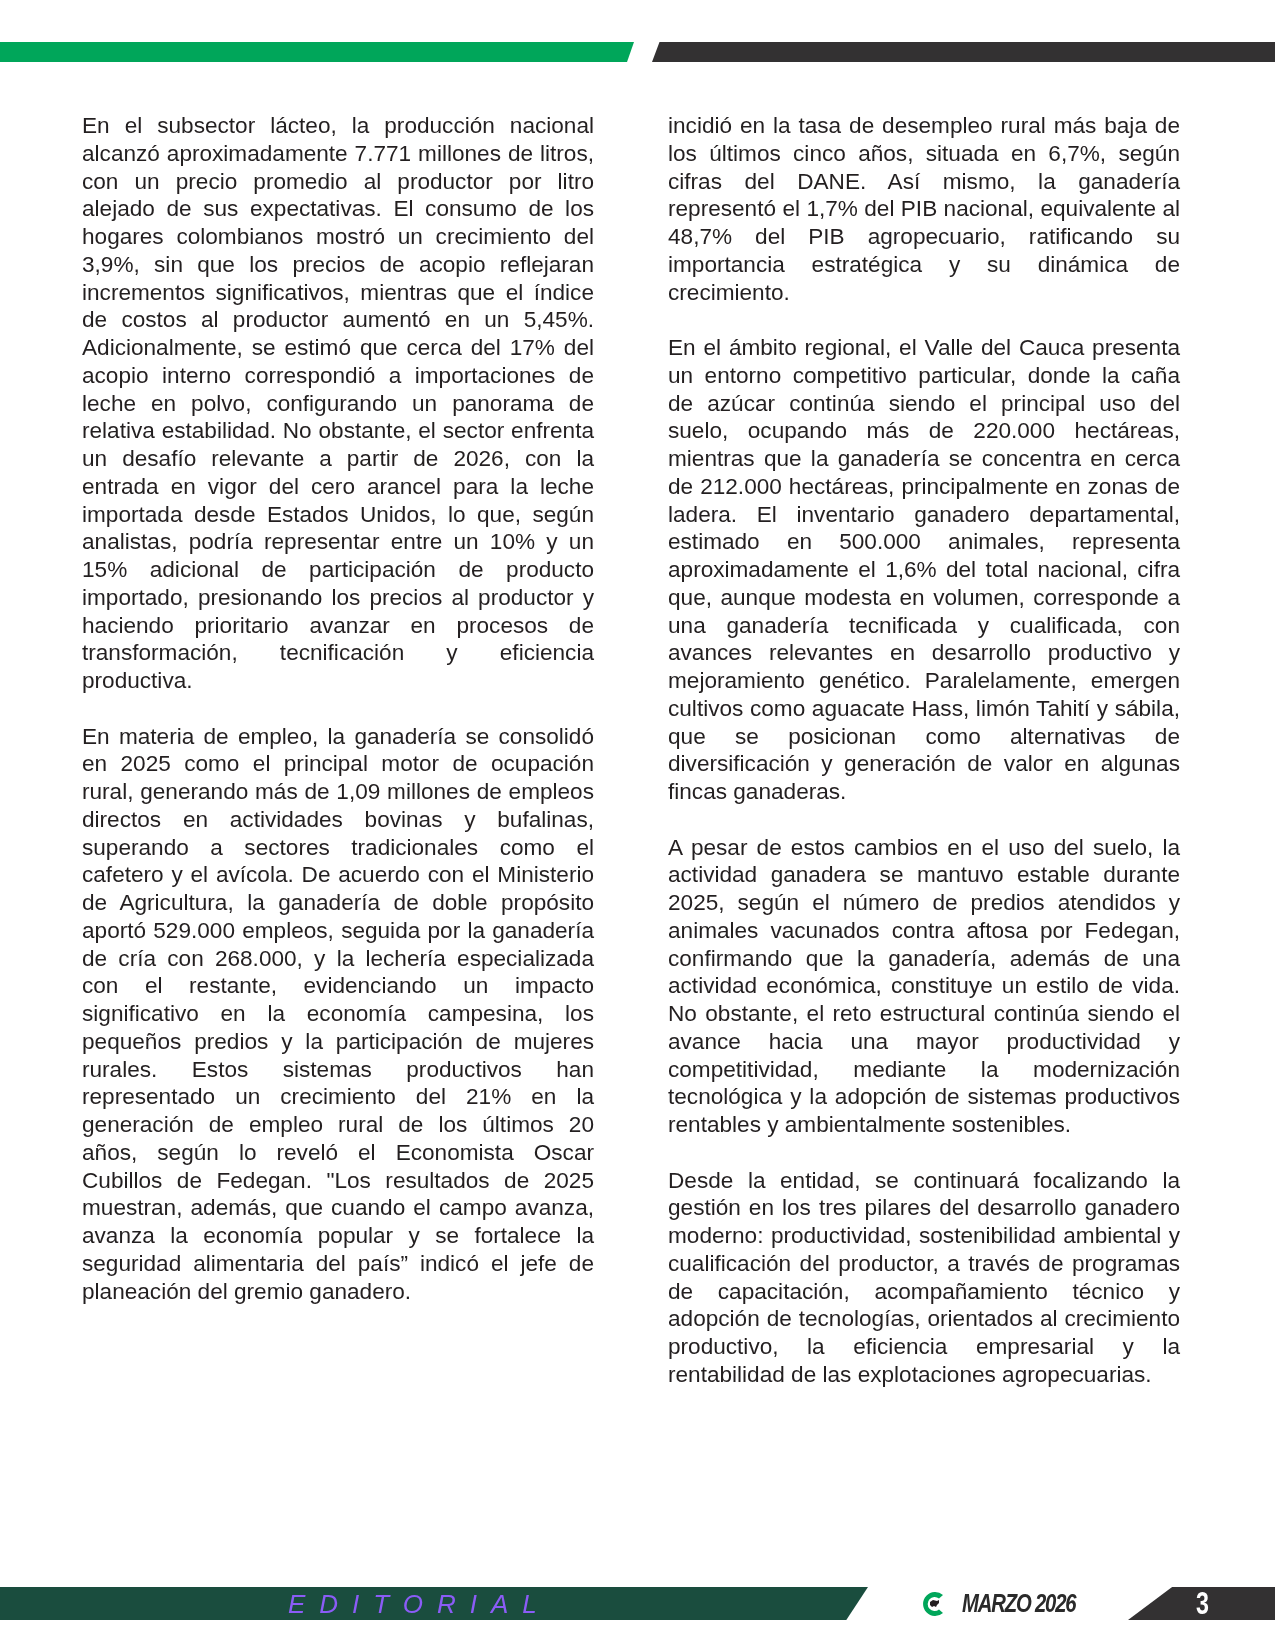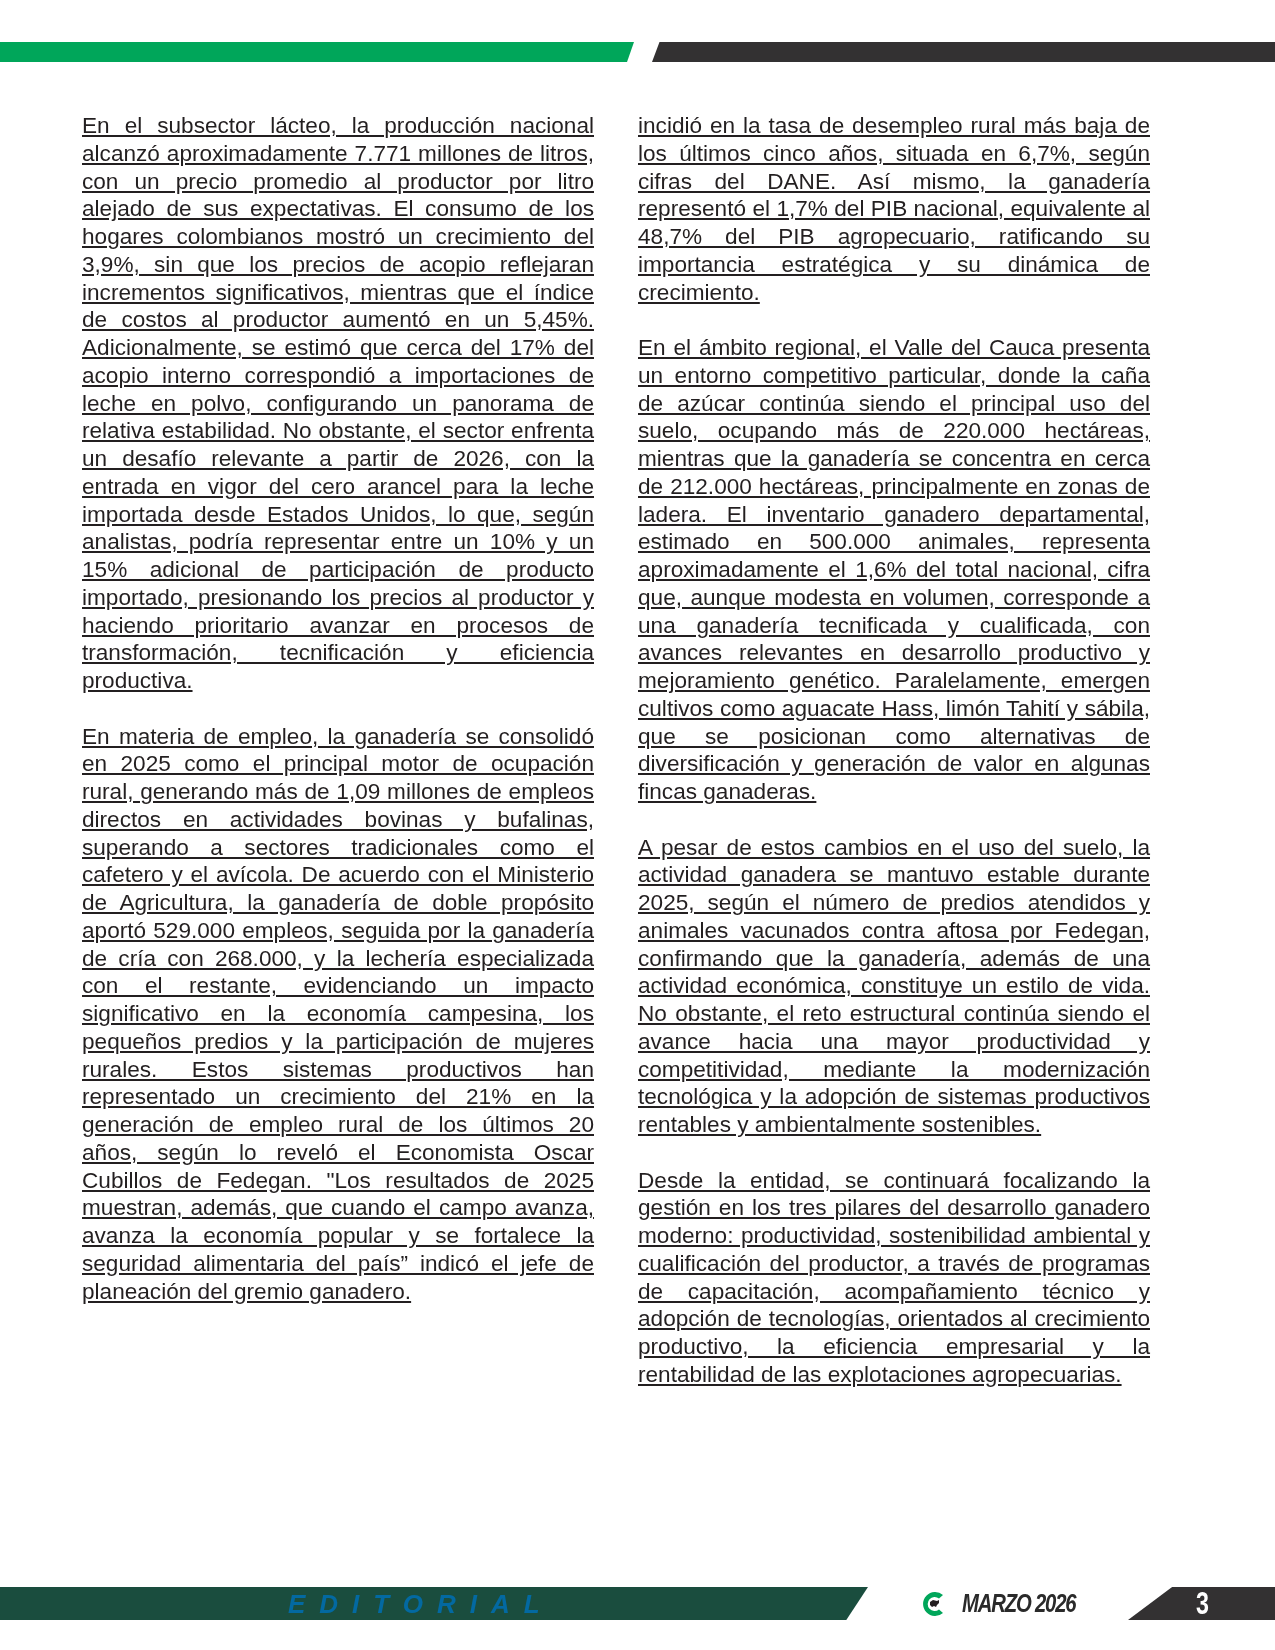--- a/index.html
+++ b/index.html
@@ -16,33 +16,33 @@
       clip-path: polygon(1.2% 0, 100% 0, 100% 100%, 0 100%);
     }
 
     .column {
       position: absolute; top: 112px; width: 512px;
       font-family: "Liberation Sans", sans-serif;
       font-size: 22.6px; line-height: 27.75px; color: #231f20;
       text-align: justify;
     }
     .col-left { left: 82px; }
-    .col-right { left: 638px; top: 112px; }
-    .column p { margin: 0 0 27.75px 0; text-decoration: underline; }
+    .col-right { left: 668px; top: 112px; }
+    .column p { margin: 0 0 27.75px 0; }
     .column p.cont-end { margin-bottom: 0; }
 
     .footer-bar {
       position: absolute; left: 0; top: 1587px; width: 868px; height: 33px;
       background: #1a4d3e;
       clip-path: polygon(0 0, 100% 0, 97.5% 100%, 0 100%);
     }
     .footer-section {
       position: absolute; left: 288px; top: 1589px;
-      font-family: "Liberation Sans", sans-serif; font-weight: bold; font-style: italic;
-      font-size: 26px; letter-spacing: 14px; color: #0369a1;
+      font-family: "Liberation Sans", sans-serif; font-weight: normal; font-style: italic;
+      font-size: 26px; letter-spacing: 14px; color: #8b5cf6;
     }
     .footer-logo {
       position: absolute; left: 918px; top: 1589px; width: 30px; height: 30px;
     }
     .footer-date {
       position: absolute; left: 962px; top: 1588px;
       font-family: "Liberation Sans", sans-serif; font-weight: bold; font-style: italic;
       font-size: 26px; color: #2a2a2a; letter-spacing: -1.5px;
       transform: scaleX(0.78); transform-origin: left center;
     }

